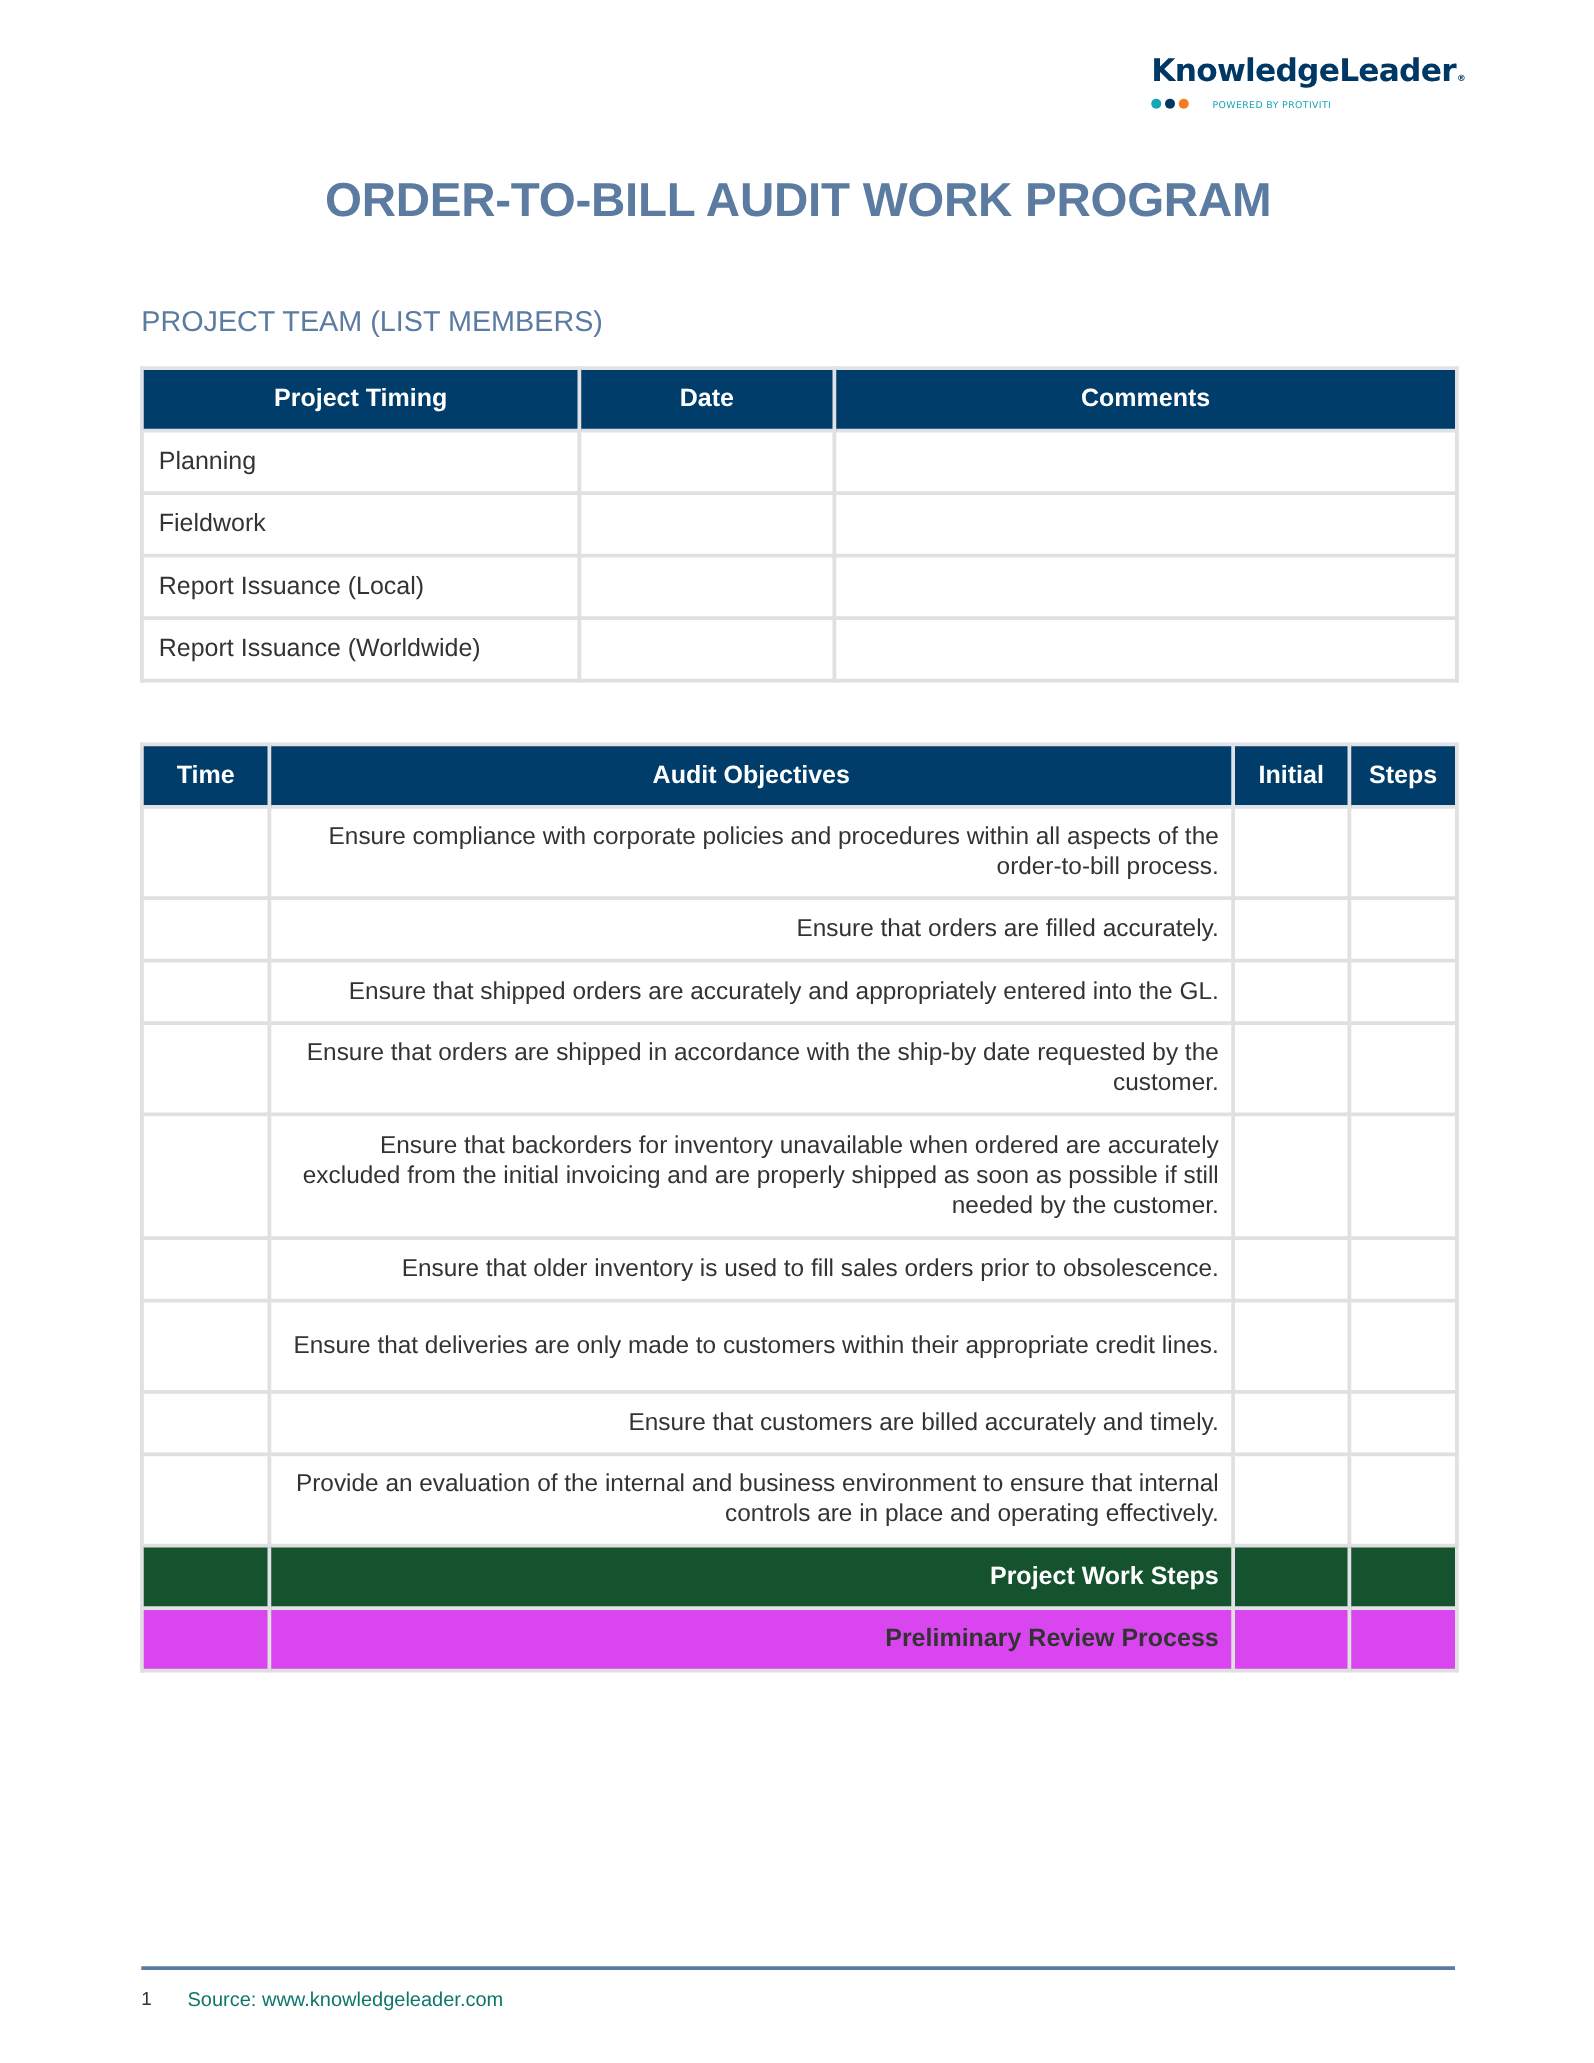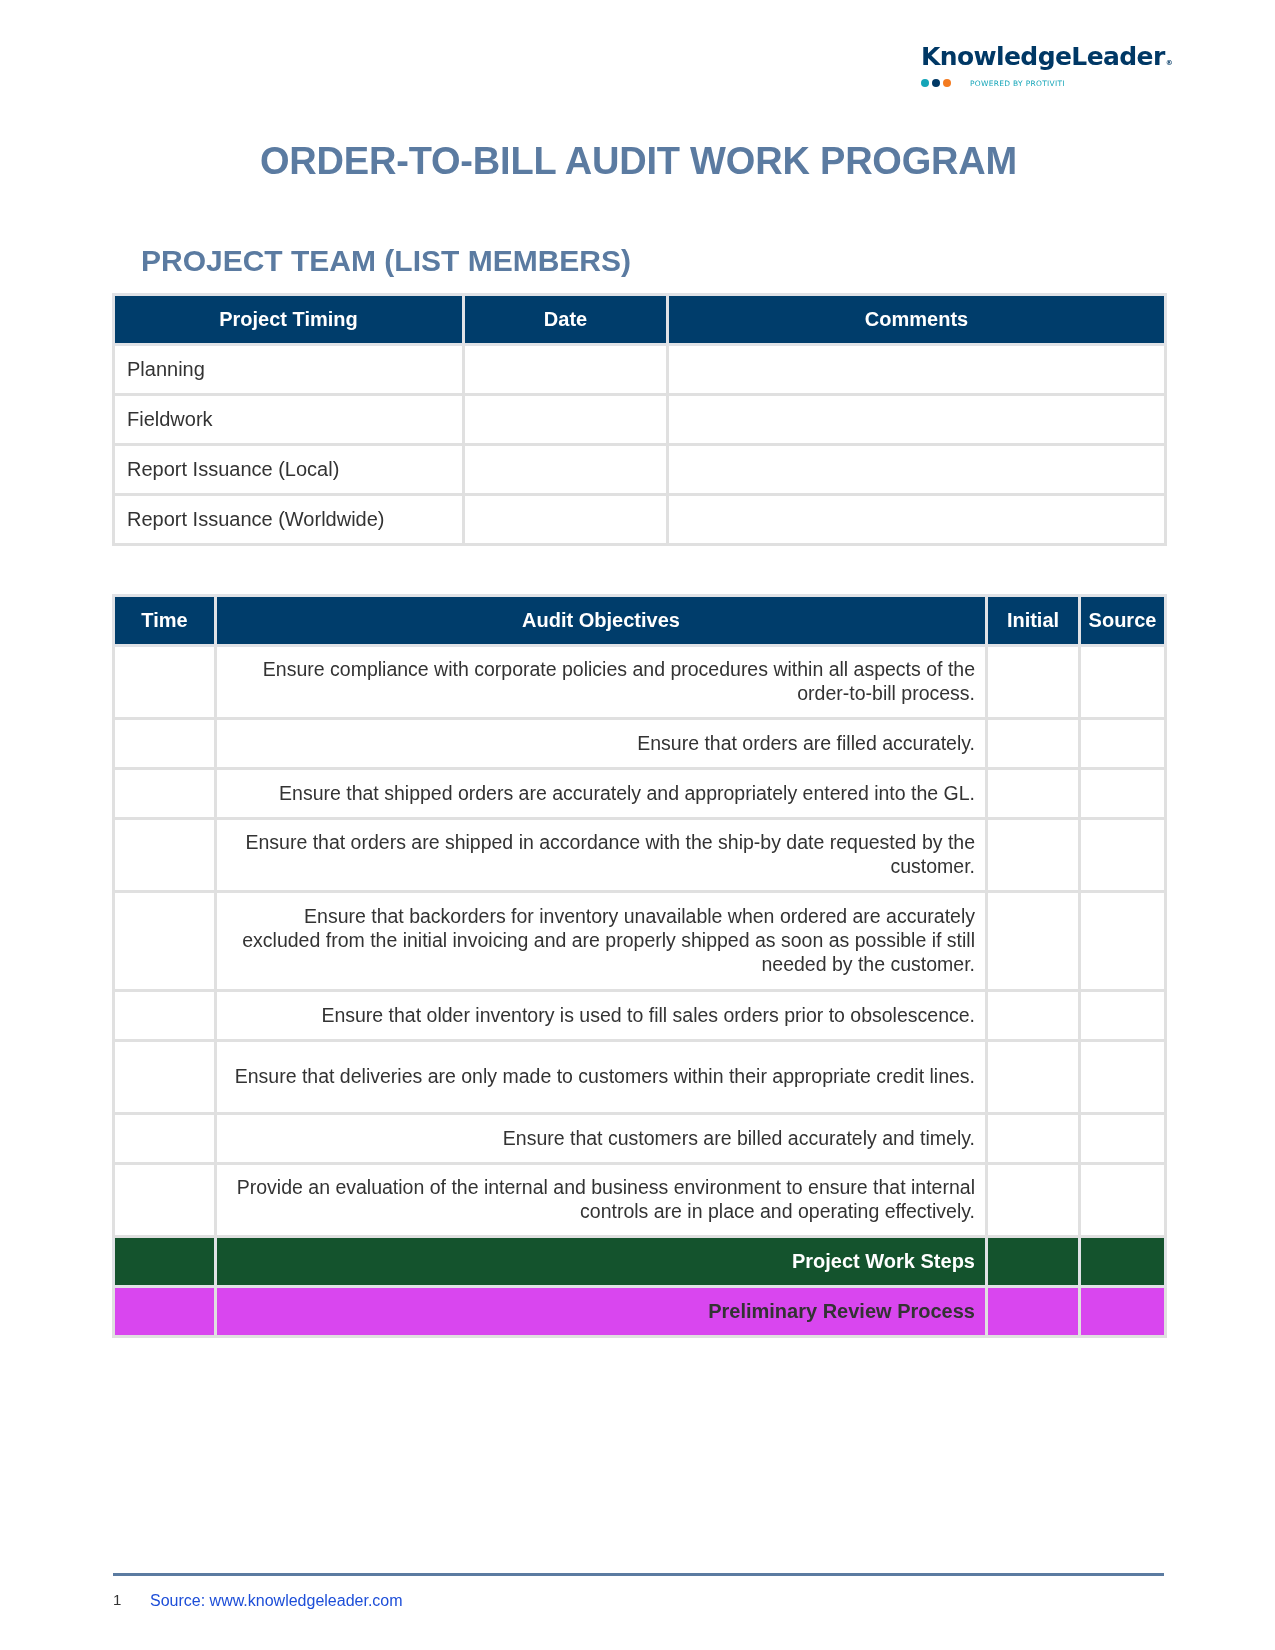--- a/index.html
+++ b/index.html
@@ -64,24 +64,23 @@
       font-size: 38px;
       color: #5b7ba1;
       letter-spacing: -0.2px;
       padding-left: 2px;
     }
 
     .section-heading {
       position: absolute;
       left: 113px;
       top: 244px;
-      font-weight: bold;
-      font-size: 30px;
+      font-weight: normal;
+      font-size: 23px;
       color: #5b7ba1;
-      margin-left: 28px;
     }
 
     
     table.grid {
       position: absolute;
       border-collapse: collapse;
       table-layout: fixed;
       left: 112px;
       width: 1052px;
     }
@@ -148,21 +147,21 @@
       left: 113px;
       top: 1591px;
       font-size: 15px;
       color: #333333;
     }
     .footer-source {
       position: absolute;
       left: 150px;
       top: 1592px;
       font-size: 16px;
-      color: #1d4ed8;
+      color: #0f766e;
     }
   </style>
 </head>
 <body>
 
 <div class="logo">
   <div class="logo-word">
     <span>KnowledgeLeader</span><span class="reg">®</span>
   </div>
   <div class="logo-sub">
@@ -219,21 +218,21 @@
     <col style="width:102px">
     <col style="width:771px">
     <col style="width:93px">
     <col style="width:86px">
   </colgroup>
   <thead>
     <tr>
       <th>Time</th>
       <th>Audit Objectives</th>
       <th>Initial</th>
-      <th>Source</th>
+      <th>Steps</th>
     </tr>
   </thead>
   <tbody>
     <tr class="double">
       <td></td>
       <td>Ensure compliance with corporate policies and procedures within all aspects of the order-to-bill process.</td>
       <td></td>
       <td></td>
     </tr>
     <tr class="single">

